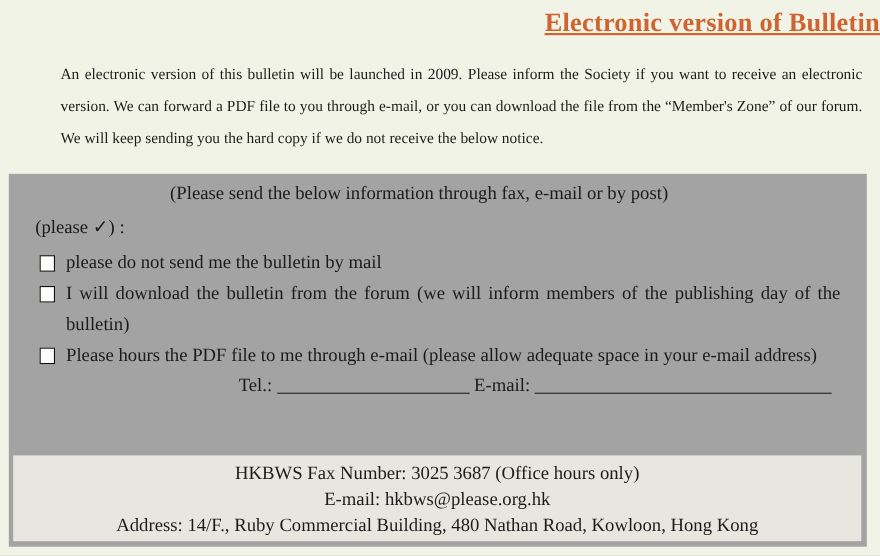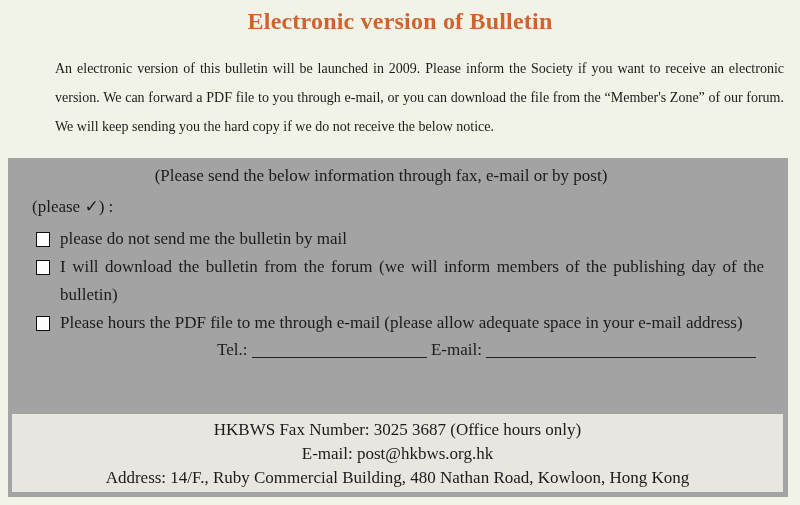--- a/index.html
+++ b/index.html
@@ -7,25 +7,26 @@
   .page {
     position:relative;
     width:800px; height:505px;
     background:#f2f3e7;
     font-family:"Liberation Serif","DejaVu Serif",serif;
     color:#1b1b1b;
     overflow:hidden;
   }
   .title {
     padding-top:8px;
-    text-align:center;
+    text-align:right;
     font-size:24px;
     font-weight:bold;
     color:#cf6430;
     letter-spacing:0.2px;
+    text-decoration:underline;
   }
   .intro {
     margin:19px 16px 0 55px;
     font-size:14px;
     line-height:29px;
     text-align:justify;
   }
   .panel {
     position:absolute;
     left:8px; top:158px;
@@ -124,19 +125,19 @@
 
     <div class="member-row second">
       <span>Tel.:</span>
       <span class="blank w-tel"></span>
       <span>E-mail:</span>
       <span class="blank w-email"></span>
     </div>
 
     <div class="footerbox">
       <div>HKBWS Fax Number: 3025 3687 (Office hours only)</div>
-      <div>E-mail: post@hkbws.org.hk</div>
+      <div>E-mail: hkbws@please.org.hk</div>
       <div>Address: 14/F., Ruby Commercial Building, 480 Nathan Road, Kowloon, Hong Kong</div>
     </div>
 
   </div>
 
 </div>
 
 </body></html>

